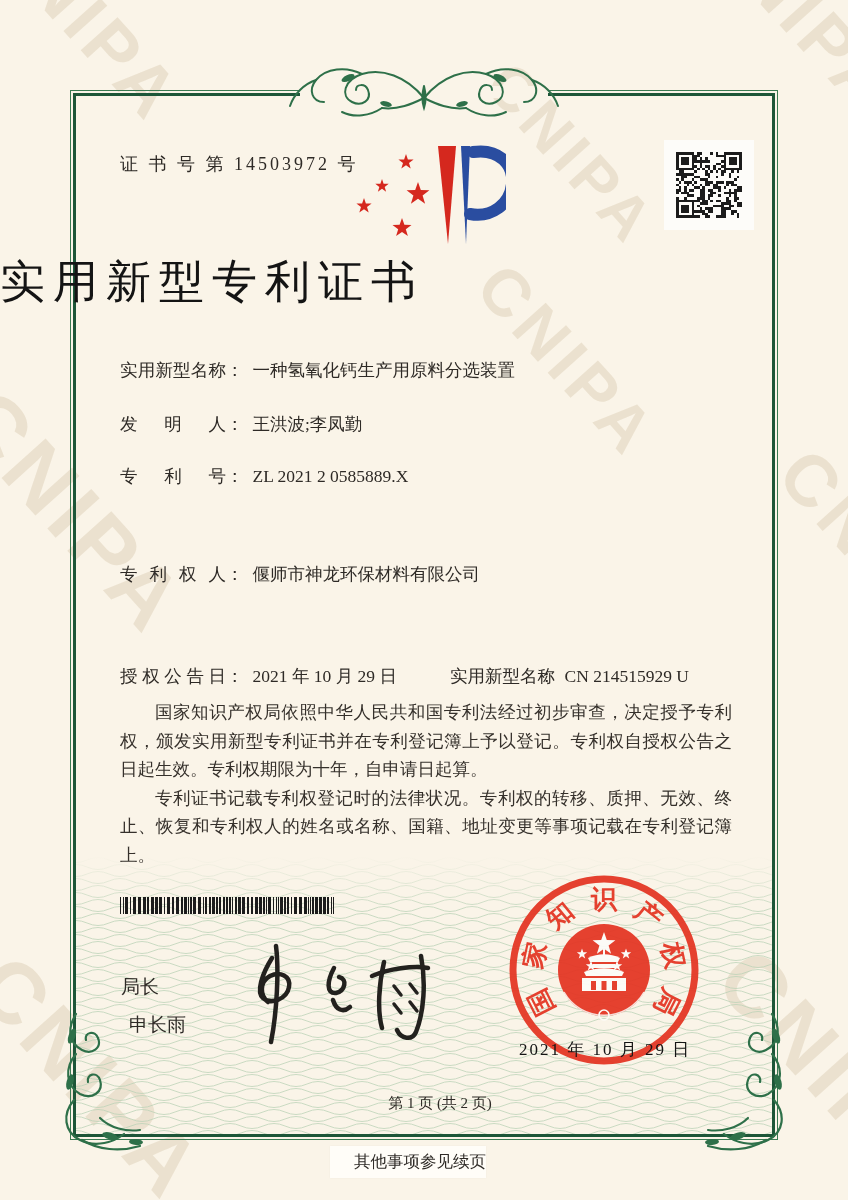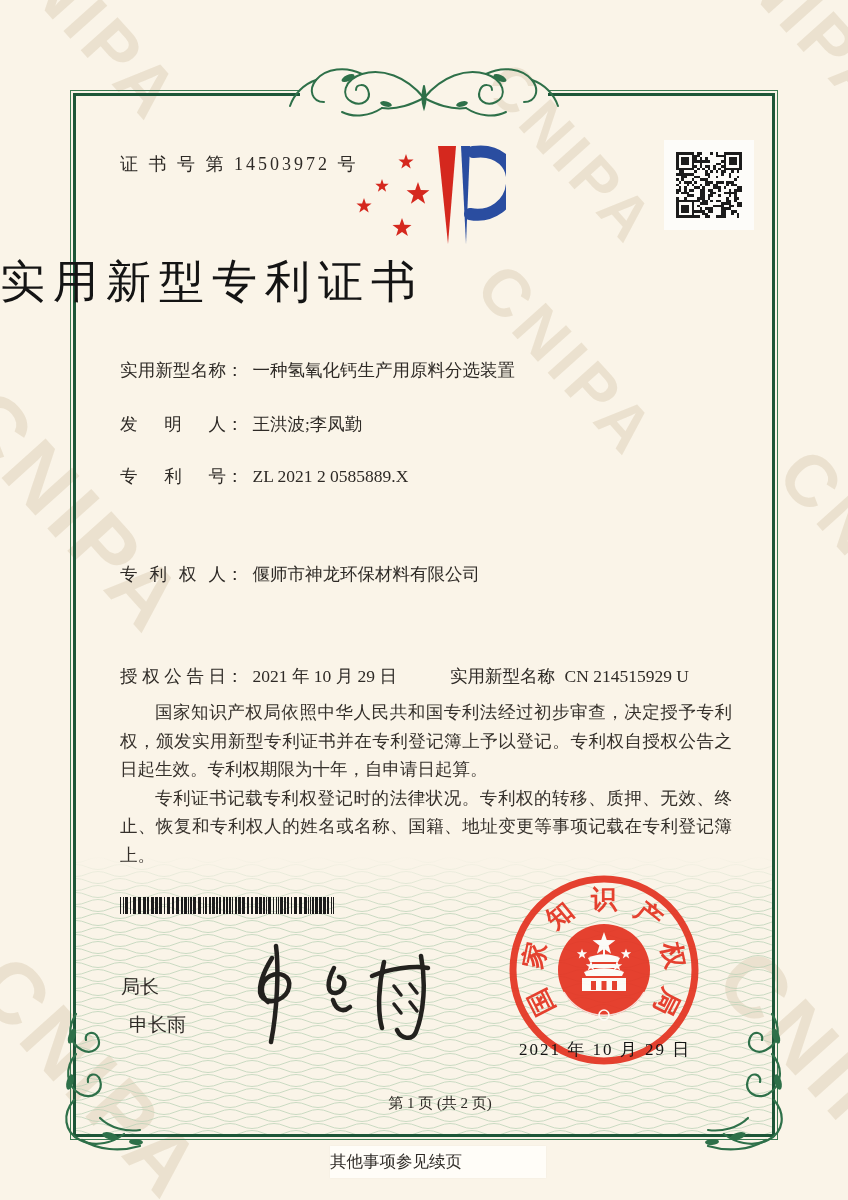--- a/index.html
+++ b/index.html
@@ -58,22 +58,22 @@
   .sig-title{position:absolute; left:121px; top:974px; font-size:19px; z-index:3;}
   .sig-name{position:absolute; left:129px; top:1012px; font-size:19px; z-index:3;}
   .signature{position:absolute; left:216px; top:938px; z-index:4;}
   .seal{position:absolute; left:506px; top:872px; z-index:4; opacity:0.93;}
   .seal-date{
     position:absolute; left:498px; top:1038px; width:214px; text-align:center;
     font-size:17px; letter-spacing:2px; color:#141414; z-index:5; white-space:nowrap;
   }
   .page-num{position:absolute; left:0; top:1094px; width:100%; text-align:center; font-size:15px; z-index:5;padding-left:16px;}
   .note-box{
-    position:absolute; left:330px; top:1146px; width:216px; height:32px; line-height:32px;
-    background:#fffdf8; text-align:left; font-size:16.5px; z-index:3; box-shadow:0 0 2px rgba(0,0,0,0.04);
+    position:absolute; left:330px; top:1146px; width:156px; height:32px; line-height:32px;
+    background:#fffdf8; text-align:right; font-size:16.5px; z-index:3; box-shadow:0 0 2px rgba(0,0,0,0.04);
   }
 </style>
 </head>
 <body>
 
 <div class="page">
 
   <div id="wm-layer">
       <div class="wm" style="left: -40px; top: -24px; font-size: 72px;">CNIPA</div>
       <div class="wm" style="left: 676px; top: -30px; font-size: 72px;">CNIPA</div>

